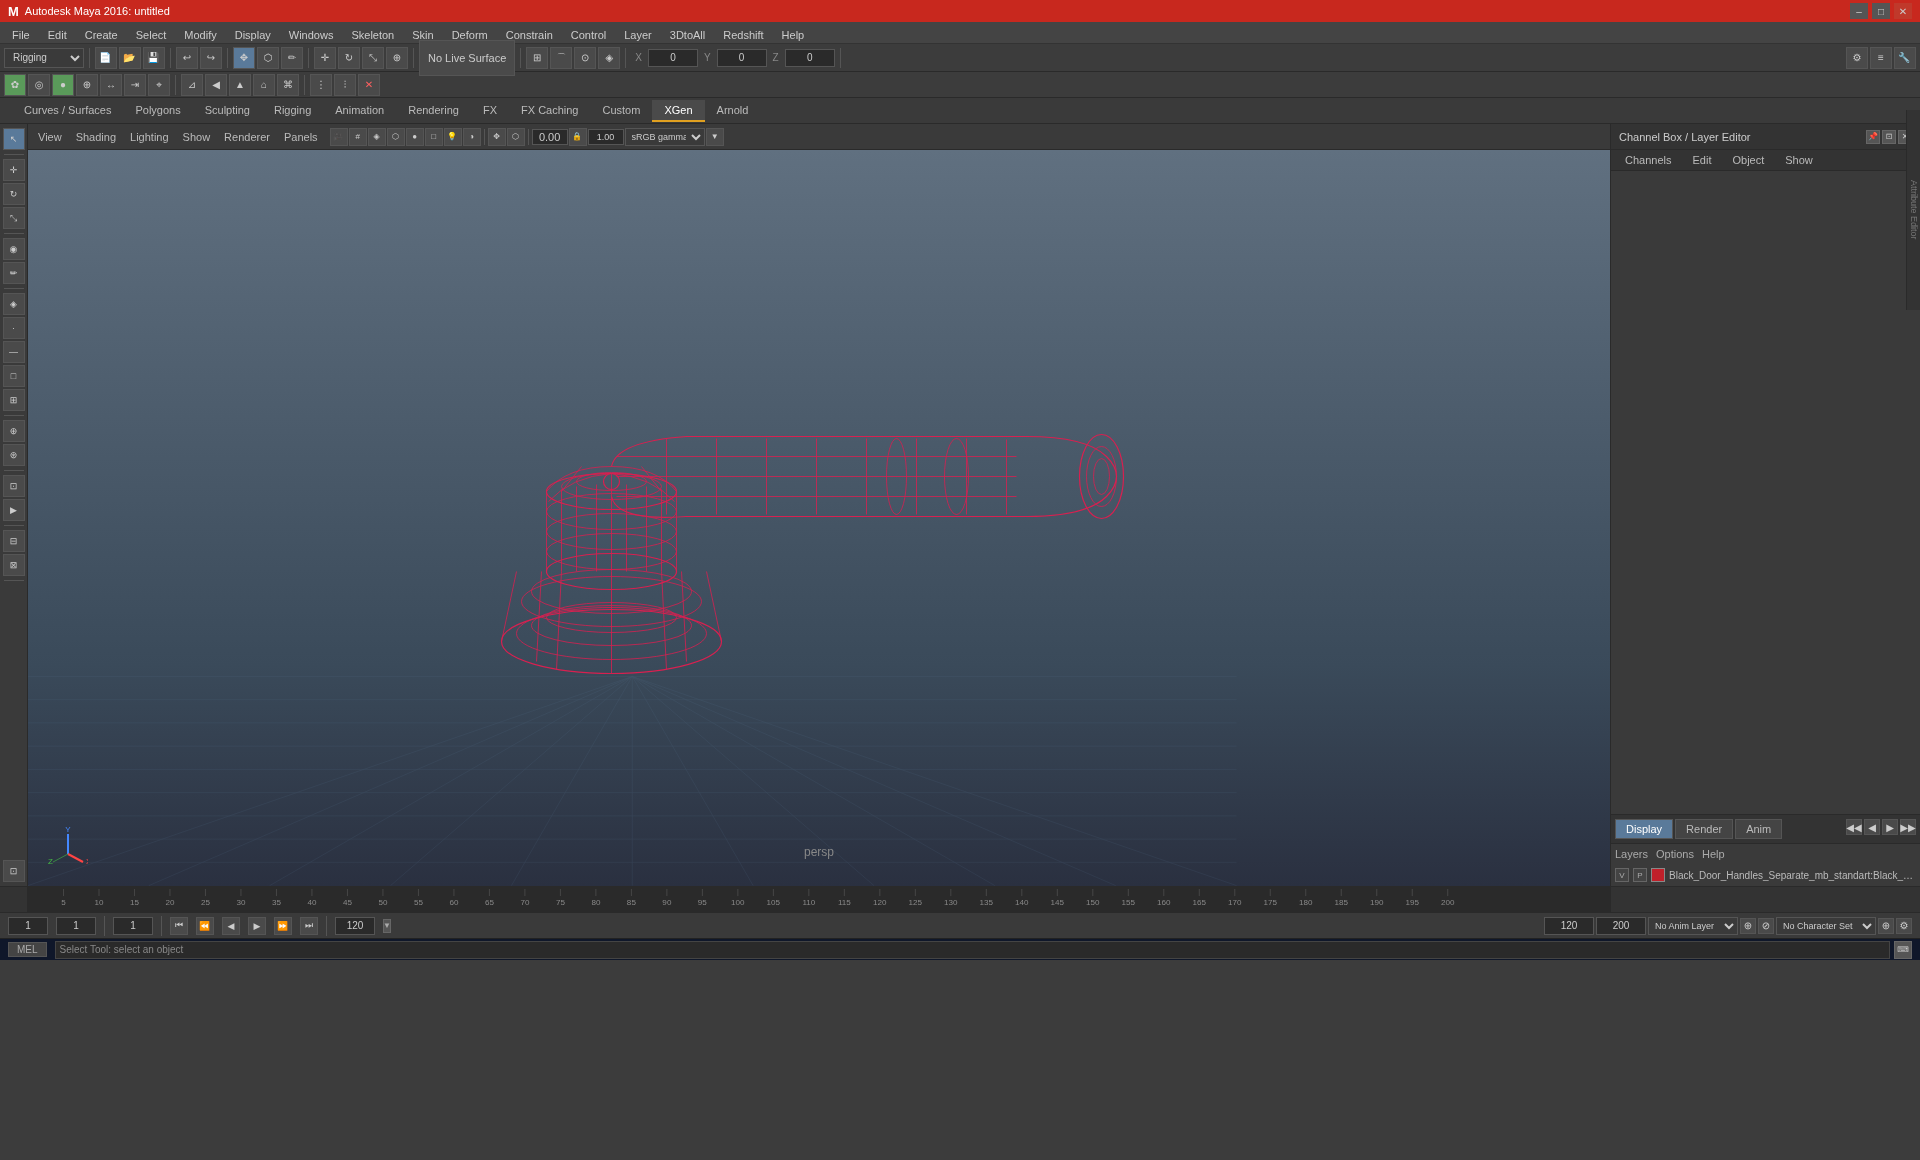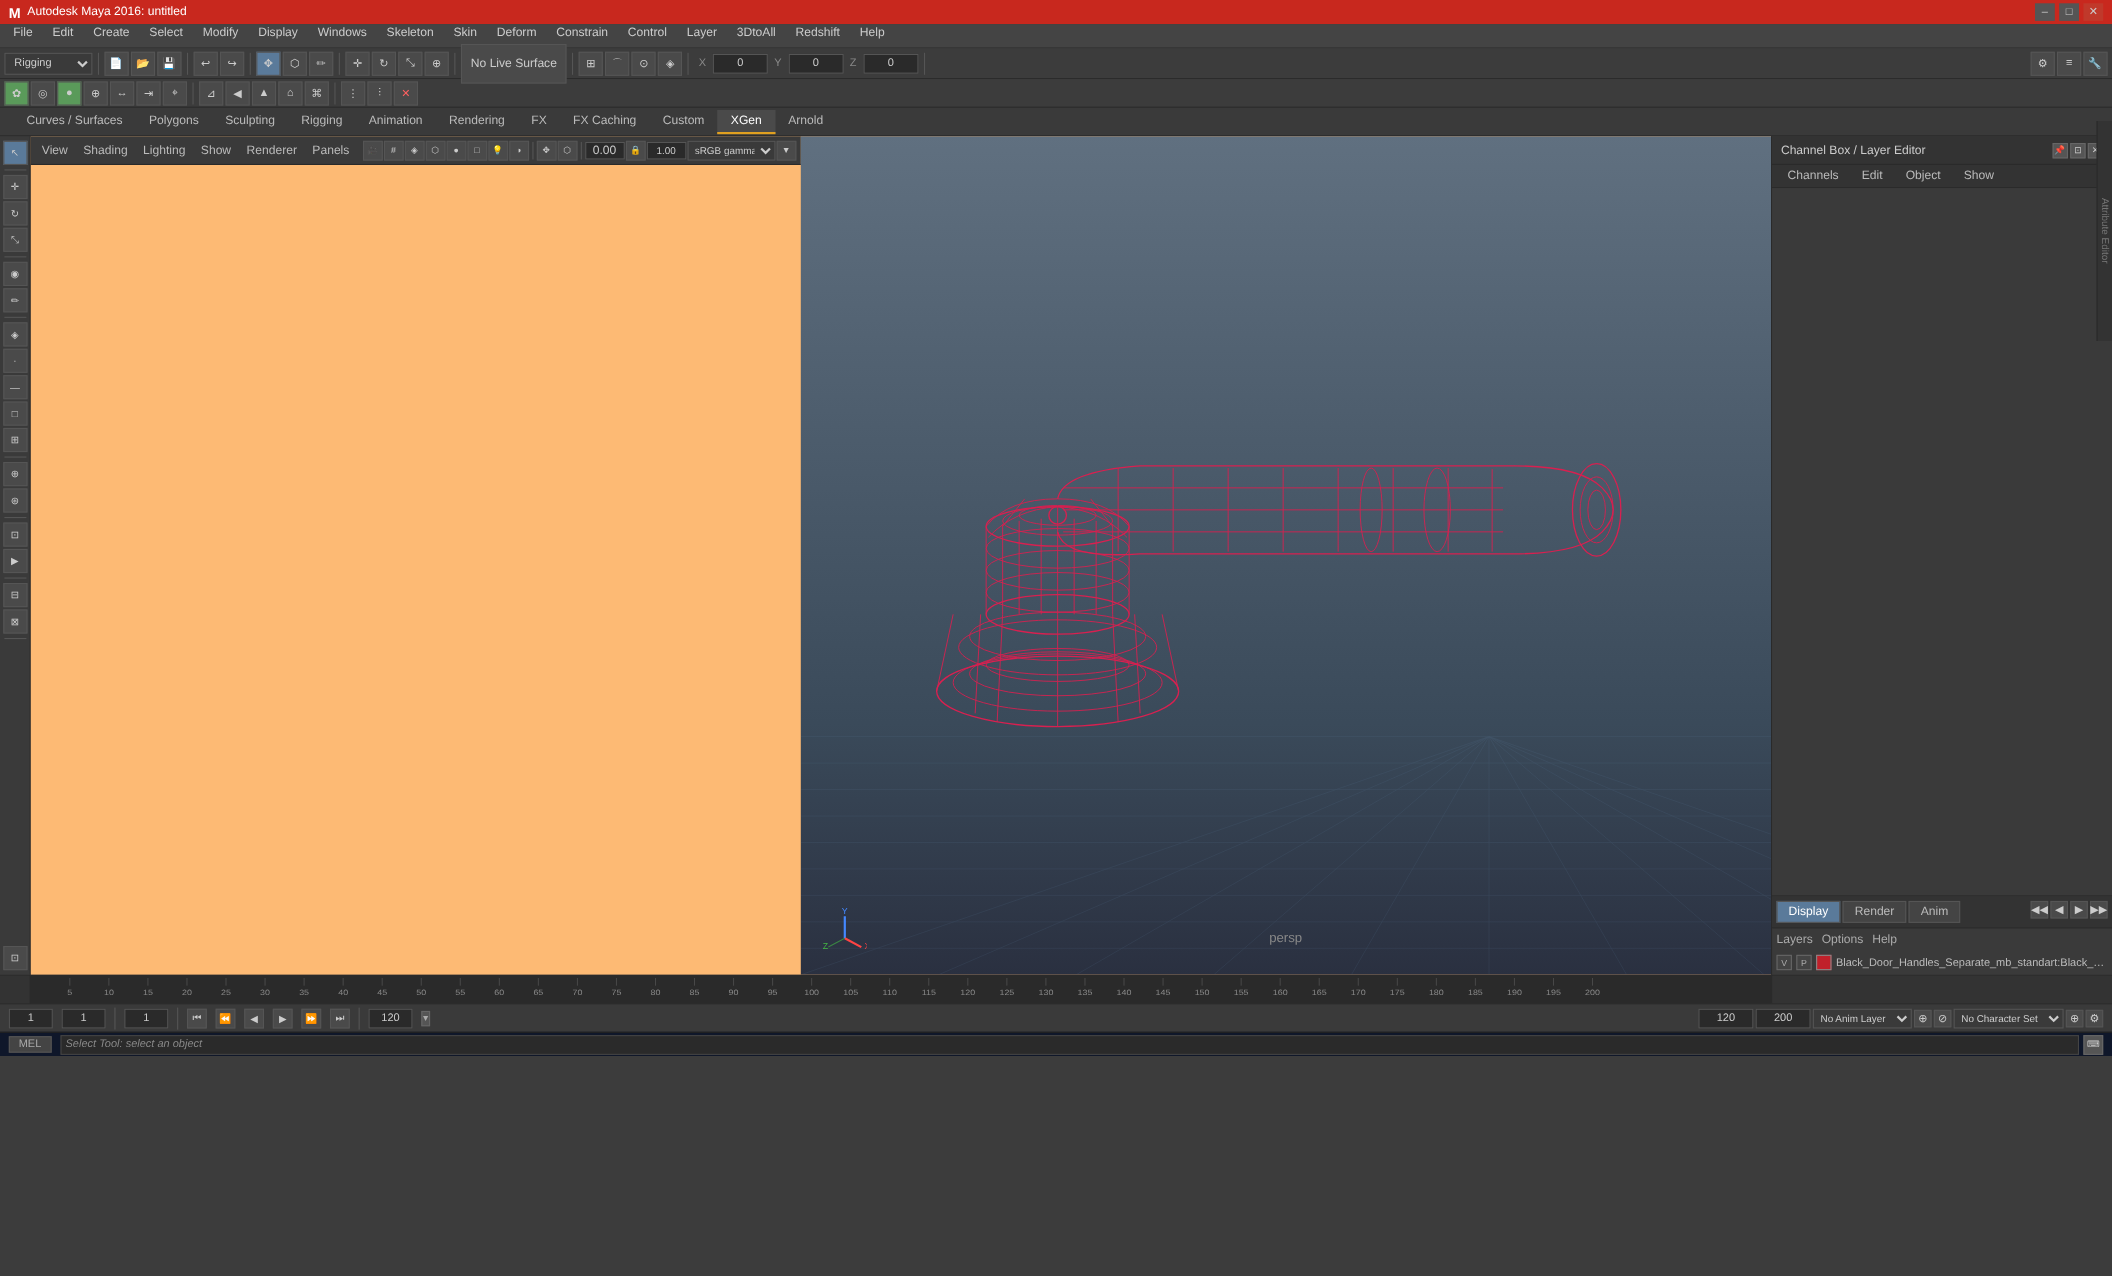--- a/index.html
+++ b/index.html
@@ -44,21 +44,21 @@
       align-items: center;
       justify-content: center;
     }
     .title-btn.close { background: #c0392b; }
 
     
     #menu-bar {
       height: 22px;
       background: #444;
       display: flex;
-      align-items: flex-start;
+      align-items: flex-end;
       padding: 0 4px;
       gap: 2px;
       border-bottom: 1px solid #333;
     }
     .menu-item {
       padding: 2px 8px;
       color: #ccc;
       cursor: pointer;
       font-size: 11px;
     }
@@ -178,22 +178,22 @@
       width: 20px;
       height: 1px;
       background: #555;
       margin: 2px 0;
     }
 
     
     #viewport-container {
       flex: 1;
       display: flex;
-      flex-direction: row;
-      background: #fdba74;
+      flex-direction: column;
+      background: #737373;
       justify-content: space-between;
     }
     #viewport-toolbar {
       height: 26px;
       background: #3a3a3a;
       display: flex;
       align-items: center;
       padding: 0 4px;
       gap: 2px;
       border-bottom: 1px solid #2a2a2a;
@@ -965,17 +965,17 @@
     <select class="no-char-select">
       <option>No Character Set</option>
     </select>
     <button class="tb-btn" style="width:16px;height:16px;">⊕</button>
     <button class="tb-btn" style="width:16px;height:16px;">⚙</button>
   </div>
 </div>
 
 <div id="status-bar">
   <div id="mel-indicator">MEL</div>
-  <input type="text" style="flex: 1 1 0%; height: 18px; background: rgb(42, 42, 42); border: 1px solid rgb(68, 68, 68); color: rgb(136, 136, 136); font-size: 10px; padding: 0px 4px; font-style: italic;" value="Select Tool: select an object">
+  <input type="text" style="flex: 1 1 0%; height: 18px; background: rgb(42, 42, 42); border: 1px solid rgb(68, 68, 68); color: rgb(136, 136, 136); font-size: 10px; padding: 0px 4px;" value="Select Tool: select an object">
   <div style="width:18px;height:18px;background:#555;border:1px solid #666;display:flex;align-items:center;justify-content:center;margin-left:4px;cursor:pointer;">
     <span style="font-size:8px;color:#ccc;">⌨</span>
   </div>
 </div>
 
 </body></html>

